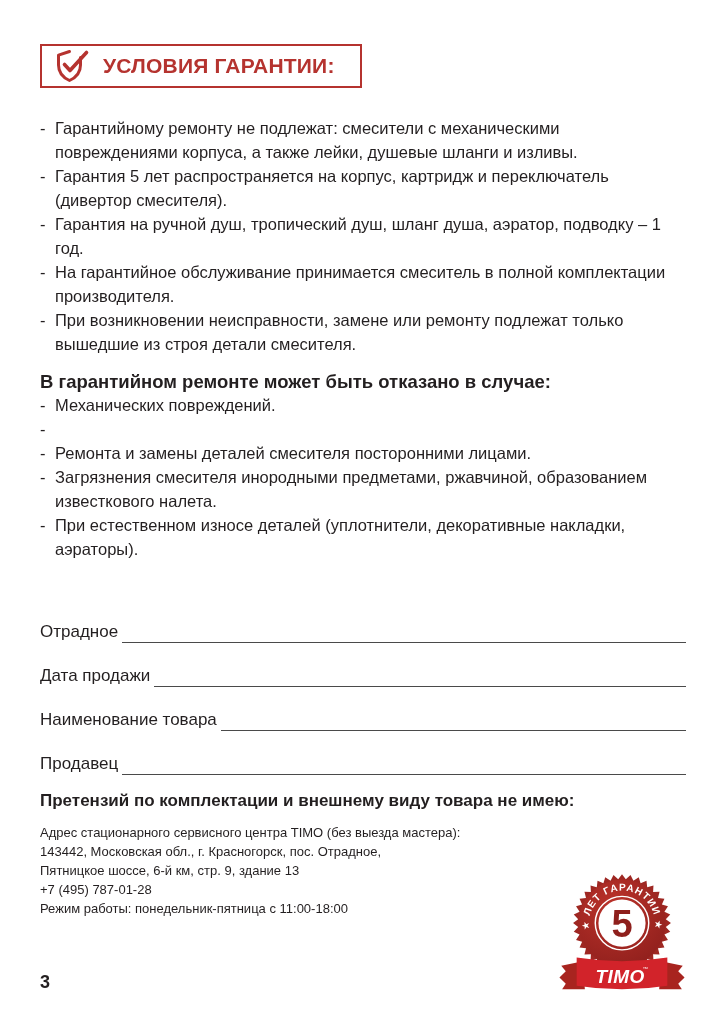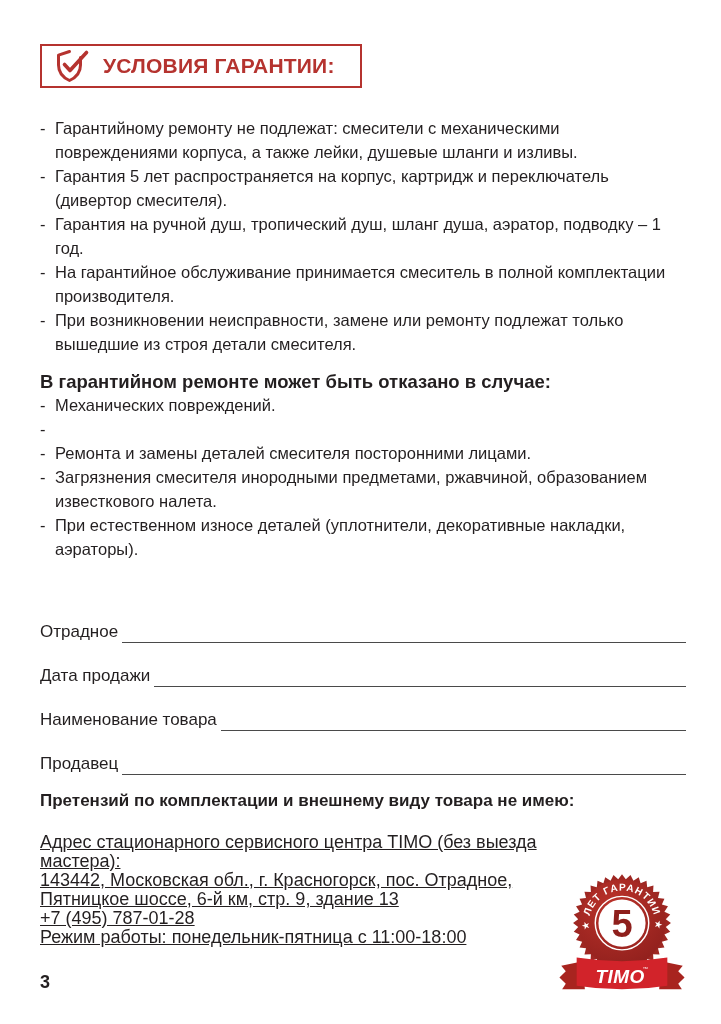--- a/index.html
+++ b/index.html
@@ -32,21 +32,21 @@
   .form-row { display:flex; align-items:flex-end; height:30px; margin-bottom:14px; font-size:17px; }
   .form-row .label { white-space:nowrap; padding-right:4px; line-height:22px; }
   .form-row .fill-line { flex:1 1 auto; border-bottom:1.5px solid #4a4a4a; height:22px; }
 
   .claims-statement { margin-top:16px; font-size:17px; font-weight:700; }
 
   .signature-block { margin-top:10px; width:646px; }
   .signature-line { border-top:2px solid #9a9a9a; margin-top:34px; }
   .signature-caption { font-size:16.5px; margin-top:8px; }
 
-  .service-center { margin-top:22px; font-size:18px; line-height:19px; width:510px;text-decoration:underline; }
+  .service-center { margin-top:12px; font-size:13px; line-height:19px; width:510px; }
 
   .page-number { position:absolute; left:40px; top:972px; font-size:18px; font-weight:700; }
 
   .badge { position:absolute; left:554px; top:868px; width:136px; height:132px; }
   .badge svg { width:100%; height:100%; display:block; }
 </style>
 </head>
 <body>
 
 <div class="page">

